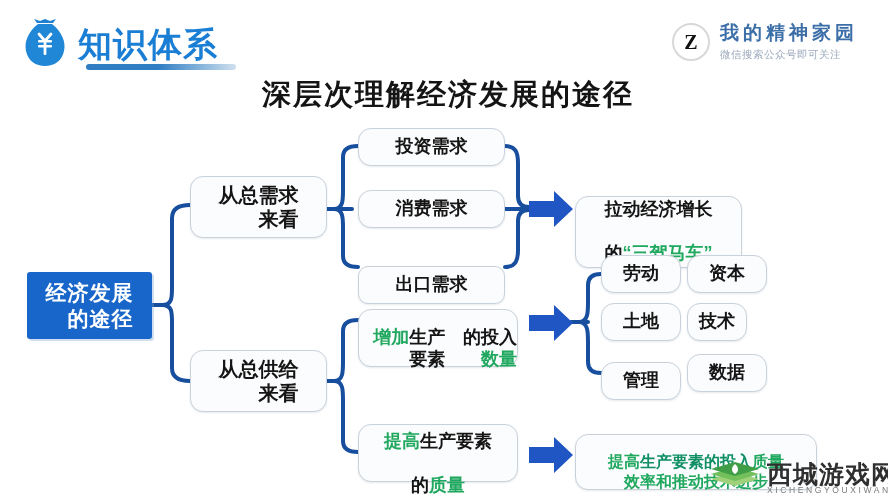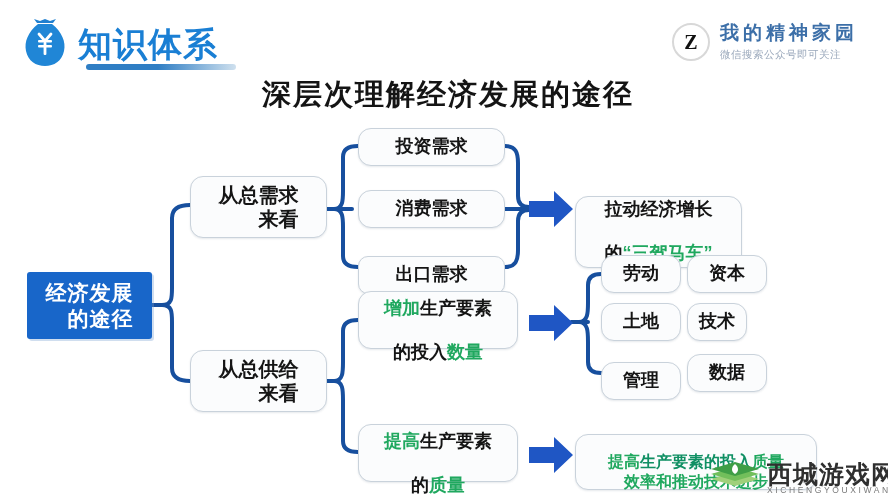--- a/index.html
+++ b/index.html
@@ -191,30 +191,30 @@
 的途径</div>
 
     <div class="node rounded" style="left:190px; top:176px; width:137px; height:62px; font-size:20px;">从总需求
 来看</div>
 
     <div class="node rounded" style="left:190px; top:350px; width:137px; height:62px; font-size:20px;">从总供给
 来看</div>
 
     <div class="node rounded" style="left:358px; top:128px; width:147px; height:38px; font-size:18px;">投资需求</div>
     <div class="node rounded grn" style="left:358px; top:190px; width:147px; height:38px; font-size:18px;">消费需求</div>
-    <div class="node rounded" style="left:358px; top:256px; width:147px; height:38px; font-size:18px;border-radius:10px;">出口需求</div>
+    <div class="node rounded" style="left:358px; top:266px; width:147px; height:38px; font-size:18px;border-radius:10px;">出口需求</div>
 
     <div class="node rounded" style="left:575px; top:170px; width:167px; height:72px; font-size:18px; flex-direction:column;margin-top:26px;">
       <span>拉动经济增长</span>
       <span>
         <span>的</span><span class="grn">“三驾马车”</span>
       </span>
     </div>
 
-    <div class="node rounded" style="left:358px; top:291px; width:160px; height:58px; font-size:18px; flex-direction:column;">
+    <div class="node rounded" style="left:358px; top:309px; width:160px; height:58px; font-size:18px; ">
       <span>
         <span class="grn">增加</span><span>生产要素</span>
       </span>
       <span>
         <span>的投入</span><span class="grn">数量</span>
       </span>
     </div>
 
     <div class="node rounded" style="left:601px; top:255px; width:80px; height:38px; font-size:18px;">劳动</div>
     <div class="node rounded" style="left:687px; top:255px; width:80px; height:38px; font-size:18px;">资本</div>

